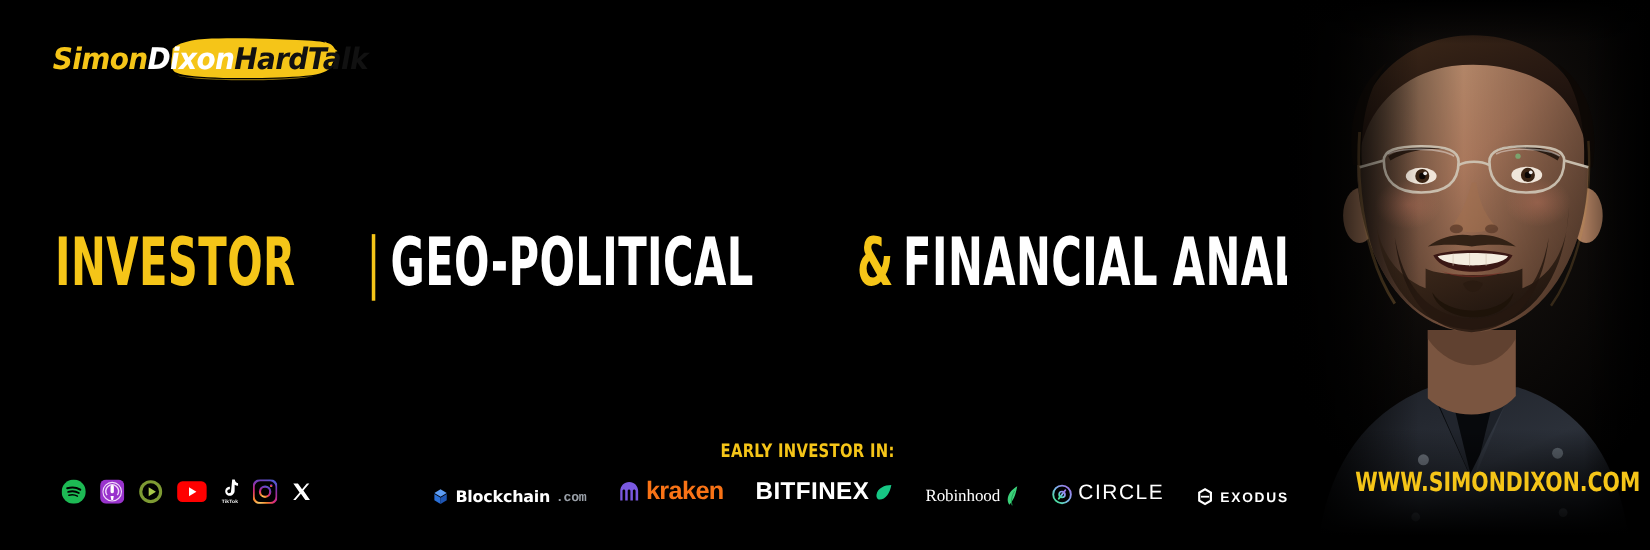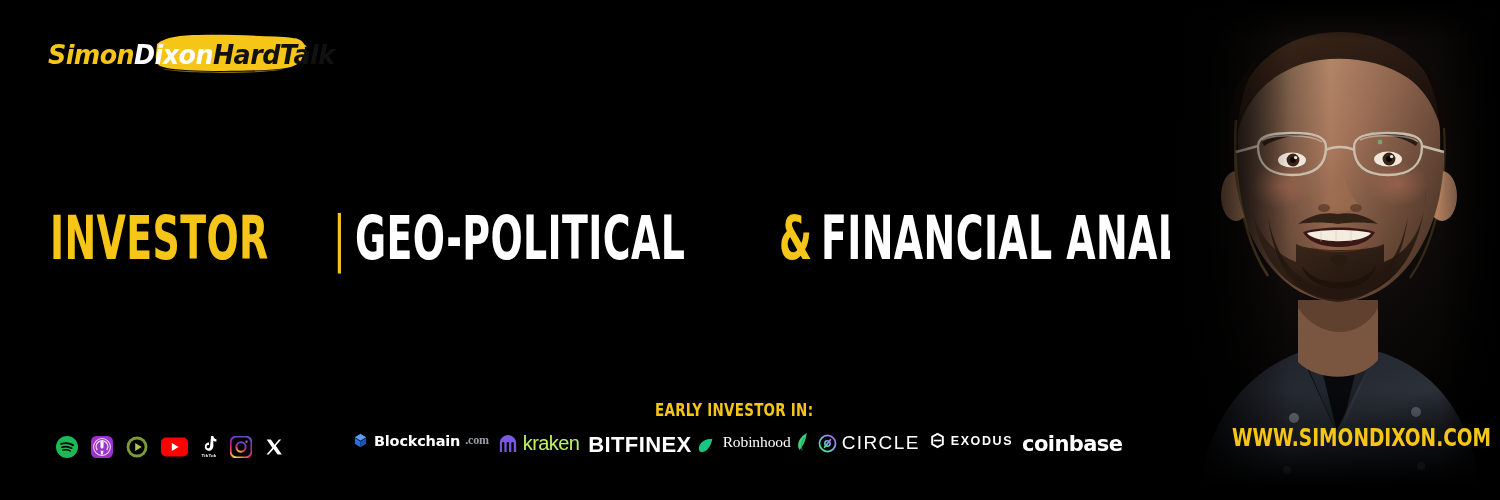--- a/index.html
+++ b/index.html
@@ -94,30 +94,30 @@
     height:26px;
   }
   .soc { display:flex; align-items:center; justify-content:center; }
   .soc svg { display:block; }
   .tiktok-wrap { display:flex; flex-direction:column; align-items:center; line-height:1; }
   .tiktok-label { font-size:4.4px; color:#ffffff; font-weight:700; margin-top:1px; letter-spacing:0.2px; }
 
   
   #partners {
     position:absolute;
-    left:352px; top:432px;
-    display:flex; align-items:flex-start; gap:9px;
+    left:392px; top:432px;
+    display:flex; align-items:flex-end; gap:29px;
     height:28px;
   }
   .pl { display:flex; align-items:center; gap:5px; white-space:nowrap; }
   .pl svg { display:block; flex:none; }
 
   .blockchain-txt { font-family:"DejaVu Sans", sans-serif; font-weight:700; font-size:14.5px; color:#ffffff; letter-spacing:-0.2px; }
-  .blockchain-dom { font-family:Liberation Serif, serif; font-weight:700; font-size:12px; color:#9aa0a8; letter-spacing:-0.2px; }
-  .kraken-txt { font-family:"Liberation Sans", sans-serif; font-weight:400; font-size:20px; color:#bef264; letter-spacing:-0.6px; }
+  .blockchain-dom { font-family:Liberation Mono, monospace; font-weight:700; font-size:12px; color:#9aa0a8; letter-spacing:-0.2px; }
+  .kraken-txt { font-family:"Liberation Sans", sans-serif; font-weight:700; font-size:23px; color:#f97316; letter-spacing:-0.6px; }
   .bitfinex-txt { font-family:"Liberation Sans", sans-serif; font-weight:700; font-size:22px; color:#ffffff; letter-spacing:0.4px; }
   .robinhood-txt { font-family:Liberation Serif, serif; font-weight:400; font-size:15.5px; color:#ffffff; letter-spacing:-0.1px; }
   .circle-txt { font-family:"Liberation Sans", sans-serif; font-weight:400; font-size:19px; color:#ffffff; letter-spacing:1.4px; }
   .exodus-txt { font-family:Liberation Sans, sans-serif; font-weight:700; font-size:12.5px; color:#ffffff; letter-spacing:1.6px; }
   .coinbase-txt { font-family:"DejaVu Sans", sans-serif; font-weight:700; font-size:21px; color:#ffffff; letter-spacing:-0.6px; }
 
   
   #website {
     position:absolute;
     left:1232px; top:424px;

